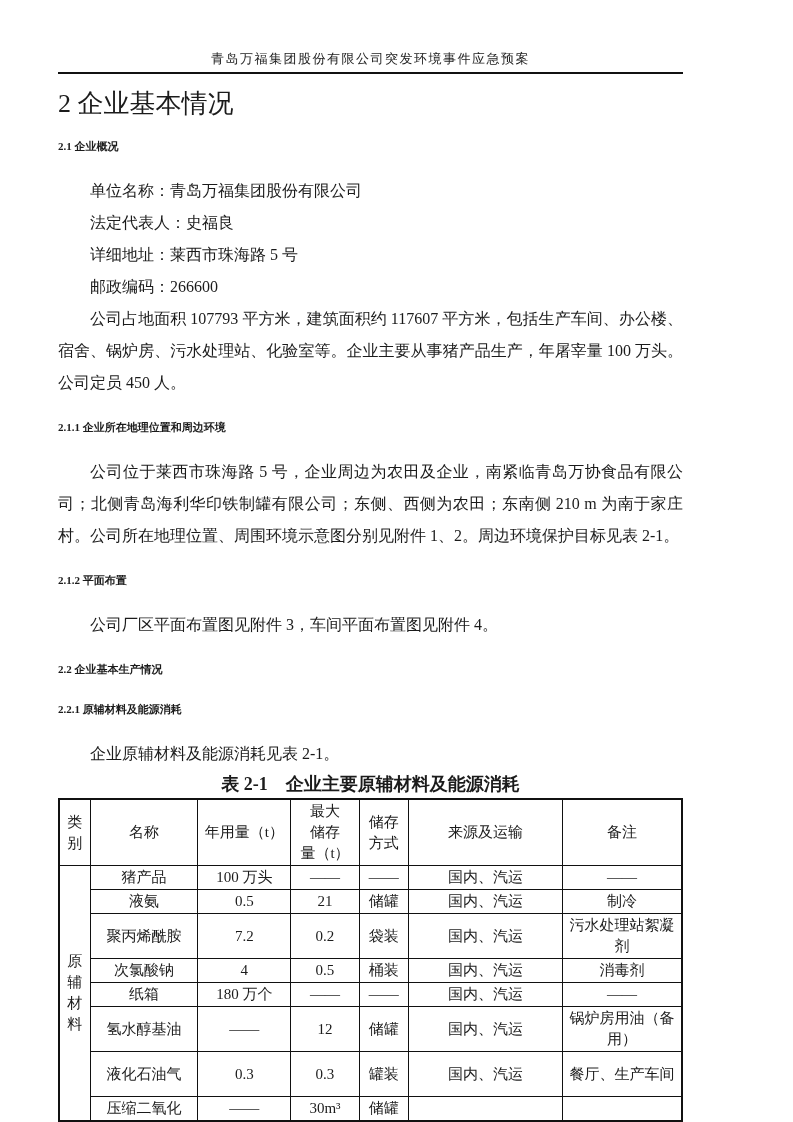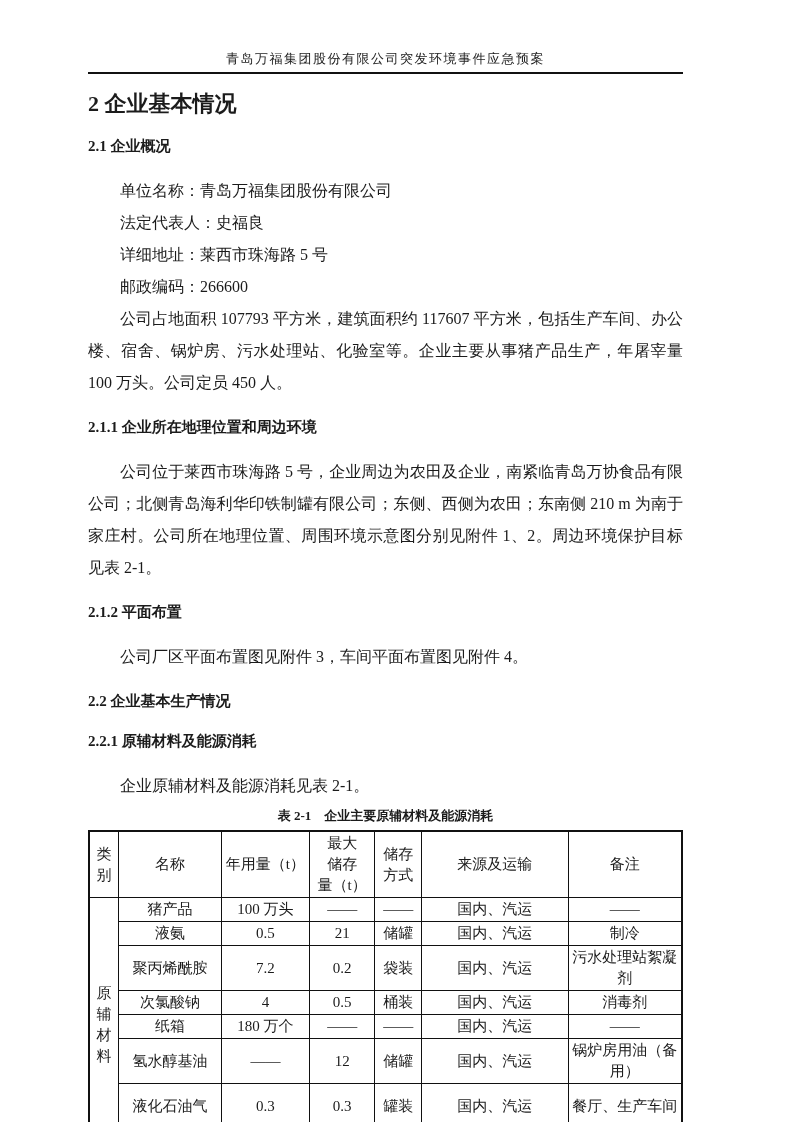--- a/index.html
+++ b/index.html
@@ -6,56 +6,56 @@
   html, body { background: #ffffff; }
   body {
     width: 793px; height: 1122px;
     font-family: "Liberation Serif", "DejaVu Serif", serif;
     color: #1b1b1b;
     overflow: hidden;
   }
   .page {
     width: 793px; height: 1122px;
     background: #ffffff;
-    padding: 50px 110px 0 88px;
+    padding: 50px 110px 0 58px;
     position: relative;
   }
   
   .doc-header {
     text-align: center;
     font-size: 13px;
     line-height: 17px;
     letter-spacing: 1.5px;
     padding-bottom: 5px;
     border-bottom: 2px solid #111;
     color: #222;
   }
   
   .chapter-title {
-    font-size: 22px;
+    font-size: 26px;
     line-height: 28px;
-    font-weight: bold;
+    font-weight: normal;
     margin: 16px 0 6px 0;
   }
   .h2, .h3 {
-    font-size: 15px;
+    font-size: 11px;
     line-height: 23px;
     font-weight: bold;
     margin: 17px 0;
   }
   
   .info-line, .para, .indent-line {
     font-size: 16px;
     line-height: 32px;
     text-indent: 2em;
   }
   .para { text-align: justify; }
   
   .table-caption {
-    font-size: 13px;
+    font-size: 18px;
     font-weight: bold;
     text-align: center;
     line-height: 24px;
     margin: 2px 0 2px 0;
   }
   table.materials {
     width: 100%;
     border-collapse: collapse;
     border: 2px solid #111;
     table-layout: fixed;

